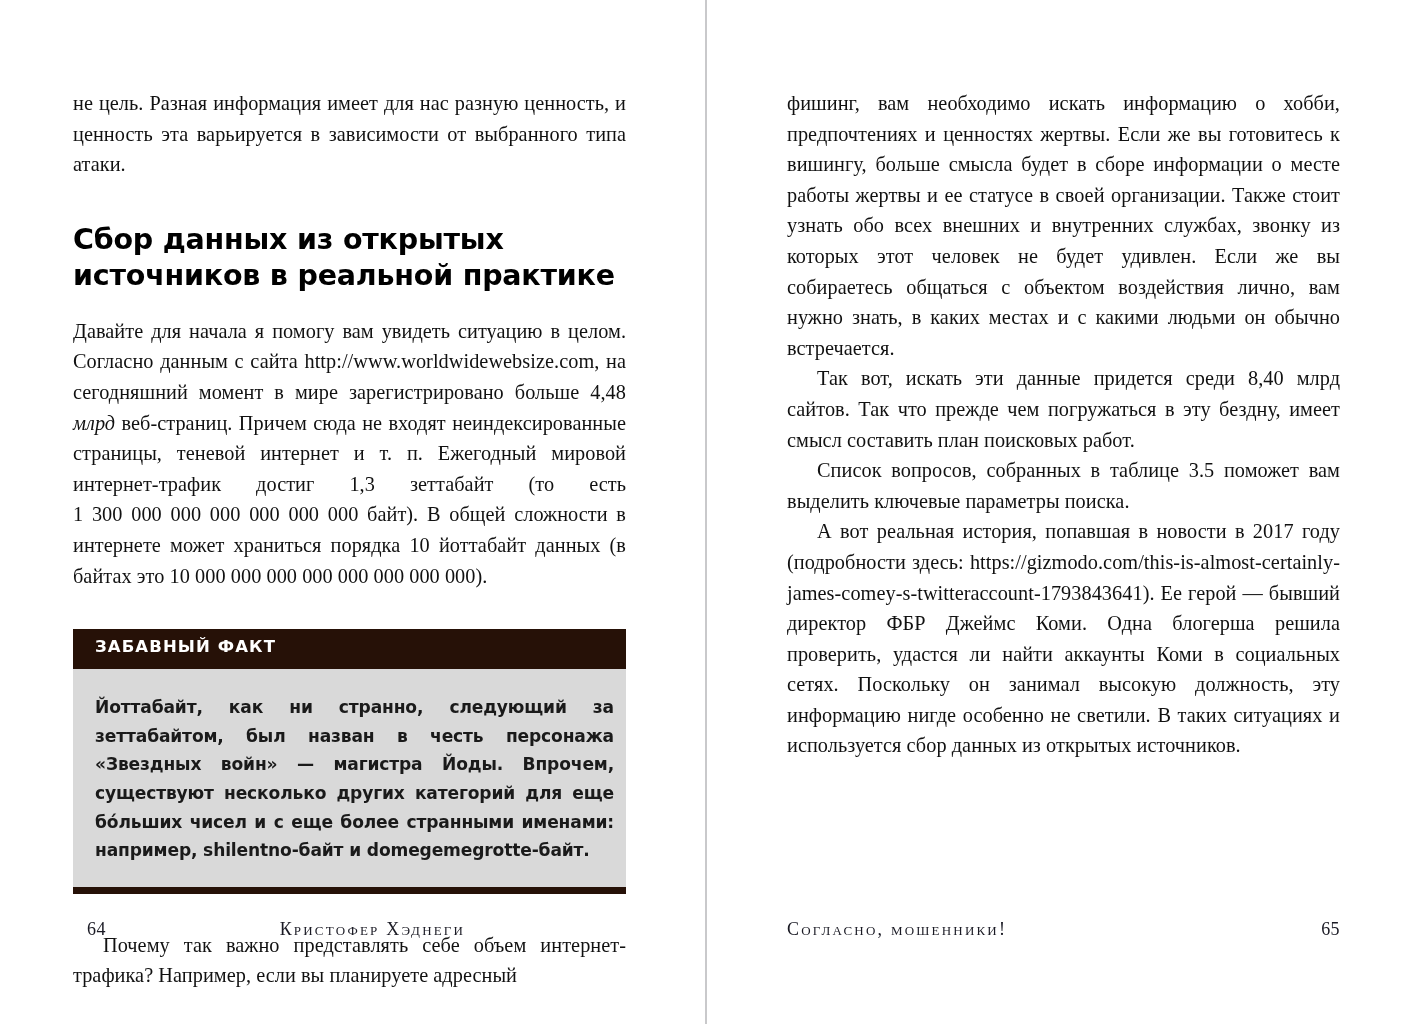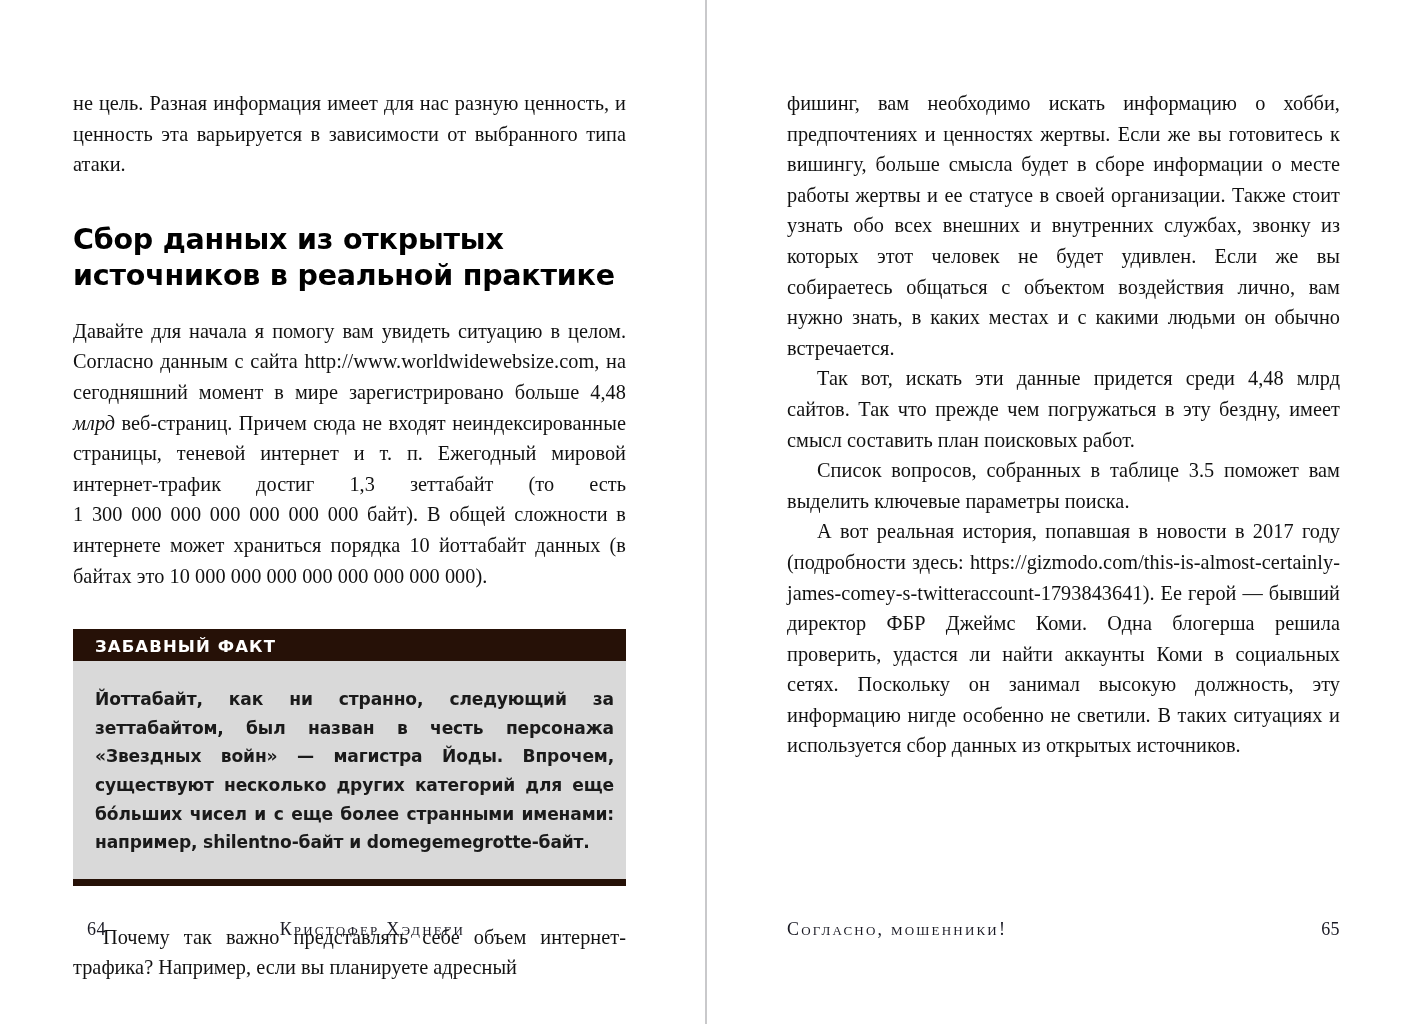--- a/index.html
+++ b/index.html
@@ -86,21 +86,21 @@
     background: #d9d9d9;
     box-sizing: border-box;
   }
   .callout-head {
     background: #261107;
     color: #ffffff;
     font-family: "DejaVu Sans", "Liberation Sans", sans-serif;
     font-weight: bold;
     font-size: 16.5px;
     letter-spacing: 1.1px;
-    padding: 8px 0 4px 22px;
+    padding: 8px 0 12px 22px;
     line-height: 20px;
   }
   .callout-body {
     padding: 24px 12px 22px 22px;
     font-family: "DejaVu Sans", "Liberation Sans", sans-serif;
     font-weight: bold;
     font-size: 17.1px;
     line-height: 28.6px;
     color: #1a1a1a;
     text-align: justify;
@@ -176,21 +176,21 @@
         <span style="width:1px"></span>
       </div>
     </div>
   </div>
 
   <div class="page page-right">
     <div class="textblock">
 
       <p class="body">фишинг, вам необходимо искать информацию о хобби, предпочтениях и ценностях жертвы. Если же вы готовитесь к вишингу, больше смысла будет в сборе информации о месте работы жертвы и ее статусе в своей организации. Также стоит узнать обо всех внешних и внутренних службах, звонку из которых этот человек не будет удивлен. Если же вы собираетесь общаться с объектом воздействия лично, вам нужно знать, в каких местах и с какими людьми он обычно встречается.</p>
 
-      <p class="body indent">Так вот, искать эти данные придется среди 4,48 млрд сайтов. Так что прежде чем погружаться в эту бездну, имеет смысл составить план поисковых работ.</p>
+      <p class="body indent">Так вот, искать эти данные придется среди 8,40 млрд сайтов. Так что прежде чем погружаться в эту бездну, имеет смысл составить план поисковых работ.</p>
 
       <p class="body indent">Список вопросов, собранных в таблице 3.5 поможет вам выделить ключевые параметры поиска.</p>
 
 
       <p class="body indent"><span>А вот реальная история, попавшая в новости в 2017 году (подробности здесь: </span><span>https://gizmodo.com/this-is-almost-certainly-james-comey-s-twitteraccount-1793843641</span><span>). Ее герой — бывший директор ФБР Джеймс Коми. Одна блогерша решила проверить, удастся ли найти аккаунты Коми в социальных сетях. Поскольку он занимал высокую должность, эту информацию нигде особенно не светили. В таких ситуациях и используется сбор данных из открытых источников.</span></p>
     </div>
 
     <div class="foot">
       <div class="foot-row">
         <span class="foot-title">Согласно, мошенники!</span>

